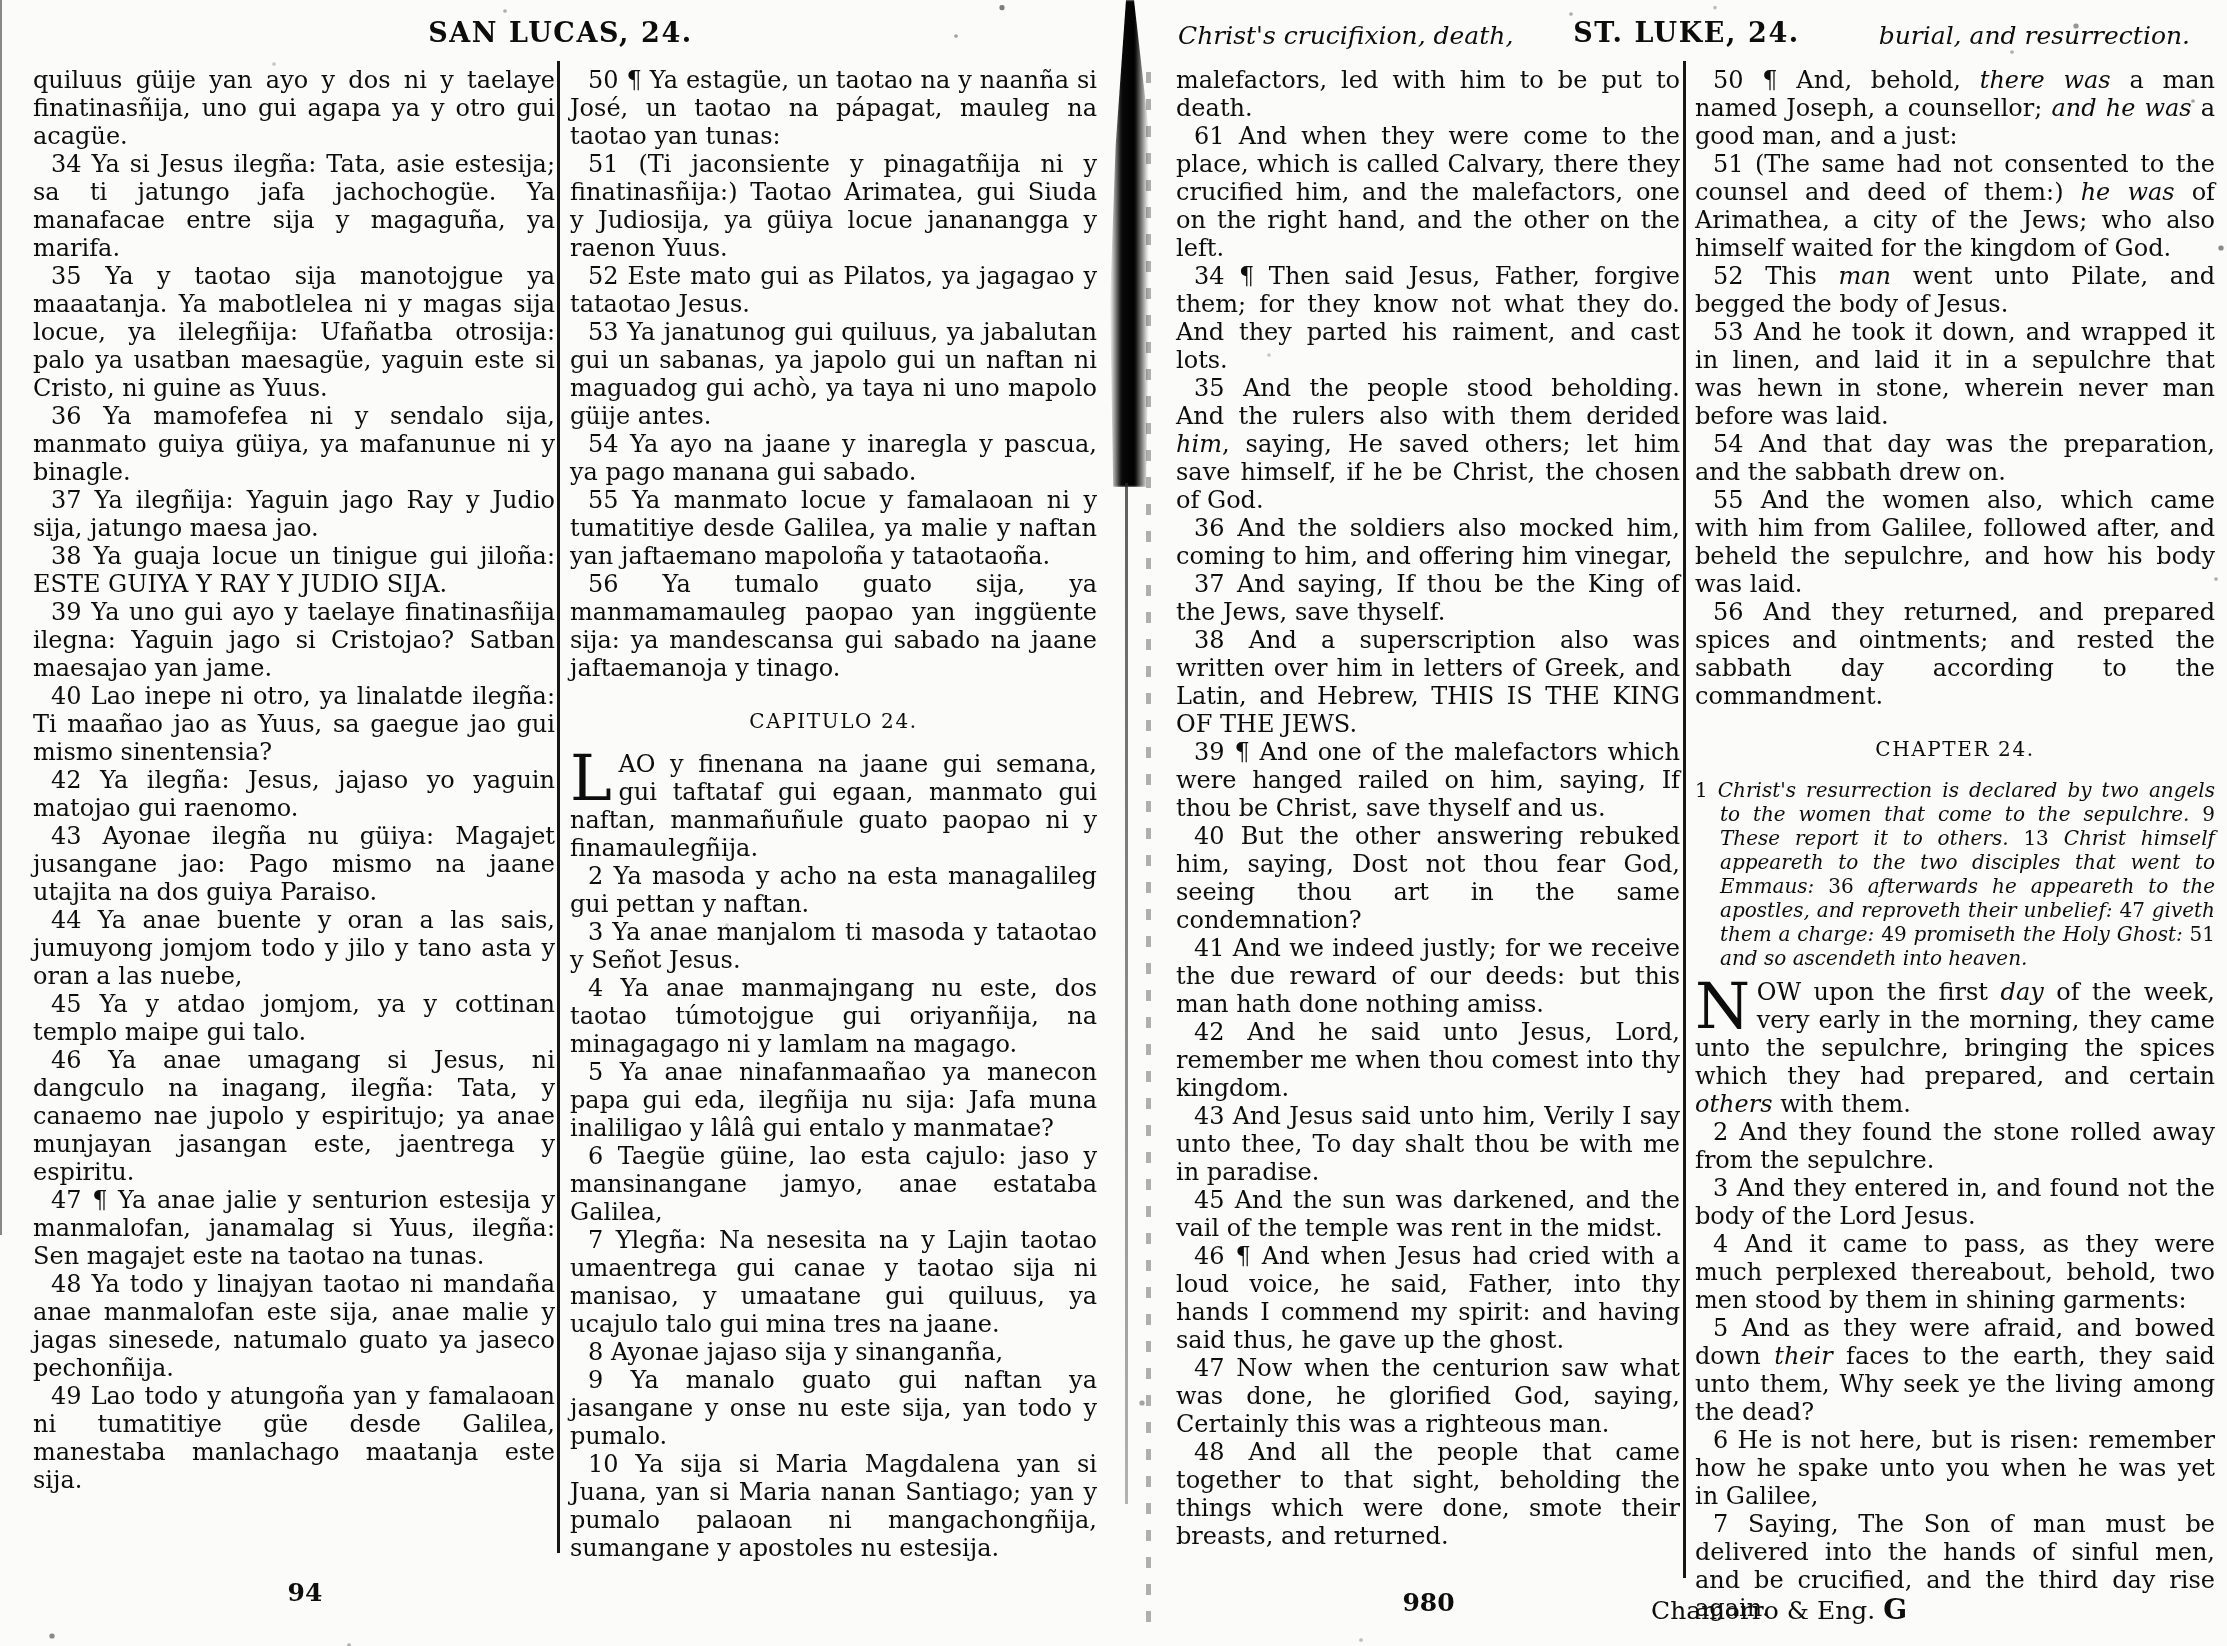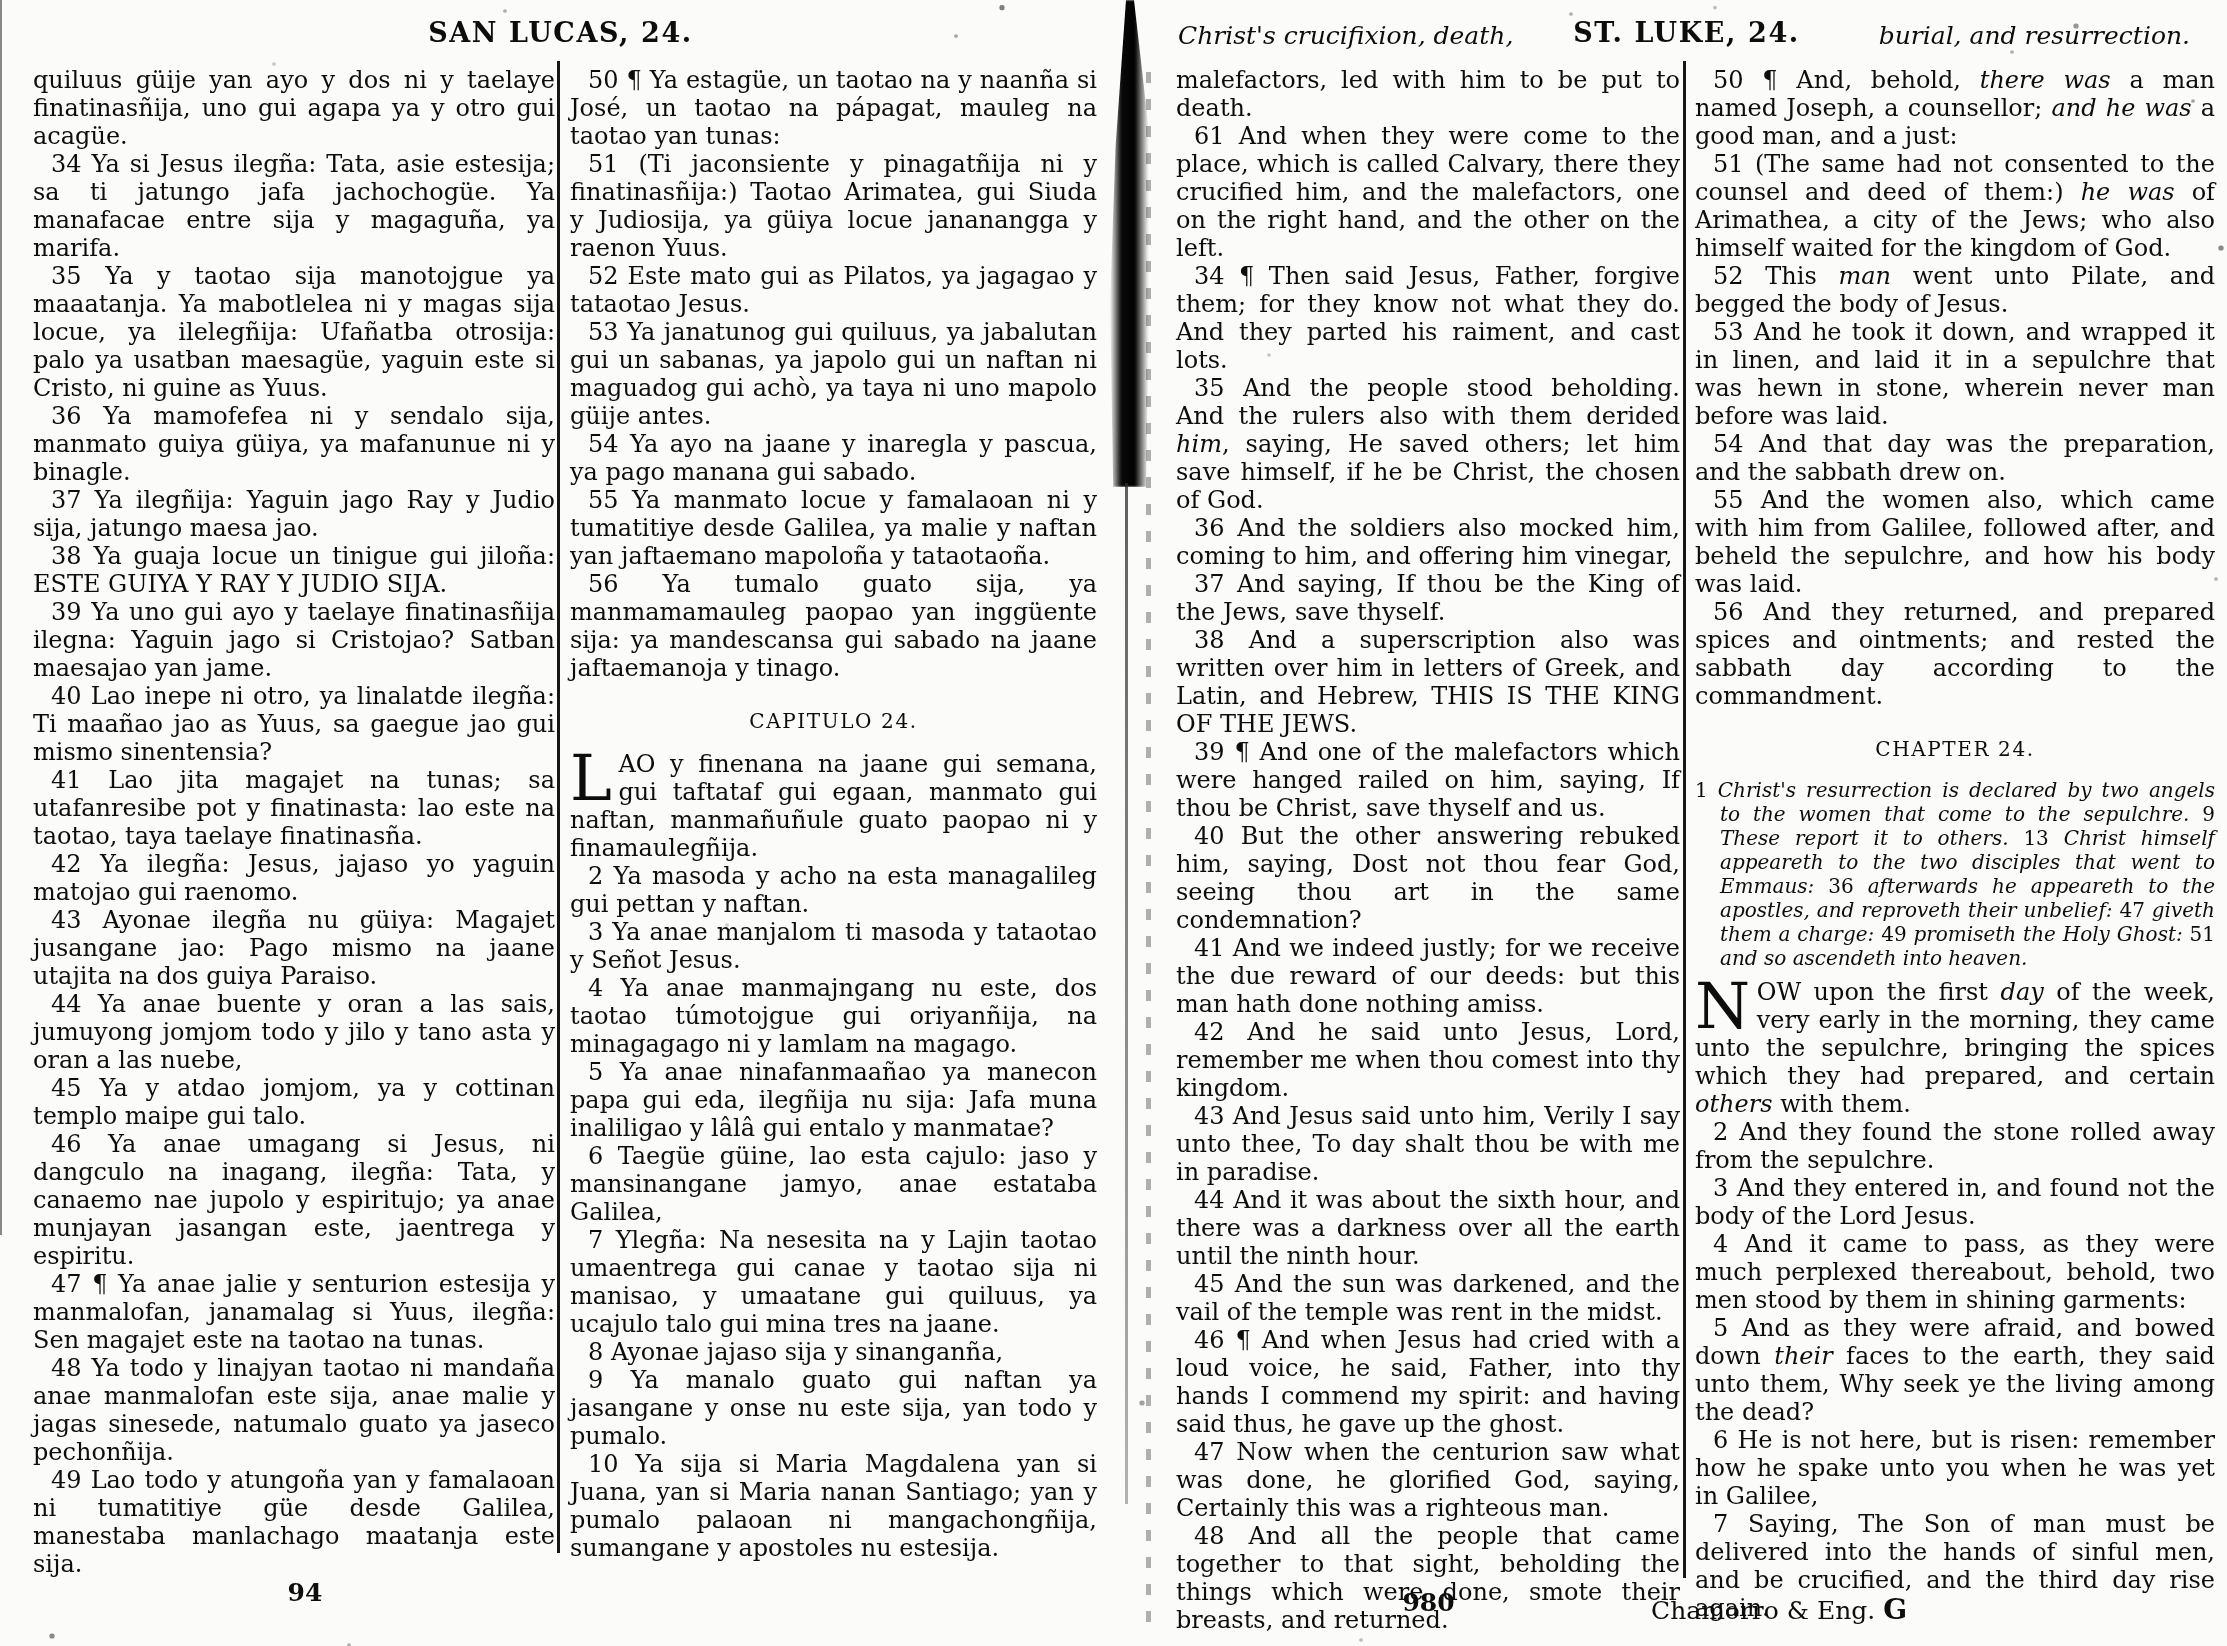--- a/index.html
+++ b/index.html
@@ -79,21 +79,20 @@
 
 <div id="col1" class="col">
     <p class="verse cont"><span>quiluus güije yan ayo y dos ni y taelaye finatinasñija, uno gui agapa ya y otro gui acagüe.</span></p>
     <p class="verse"><span class="vnum">34 </span><span>Ya si Jesus ilegña: Tata, asie estesija; sa ti jatungo jafa jachochogüe. Ya manafacae entre sija y magaguña, ya marifa.</span></p>
     <p class="verse"><span class="vnum">35 </span><span>Ya y taotao sija manotojgue ya maaatanja. Ya mabotlelea ni y magas sija locue, ya ilelegñija: Ufañatba otrosija: palo ya usatban maesagüe, yaguin este si Cristo, ni guine as Yuus.</span></p>
     <p class="verse"><span class="vnum">36 </span><span>Ya mamofefea ni y sendalo sija, manmato guiya güiya, ya mafanunue ni y binagle.</span></p>
     <p class="verse"><span class="vnum">37 </span><span>Ya ilegñija: Yaguin jago Ray y Judio sija, jatungo maesa jao.</span></p>
     <p class="verse"><span class="vnum">38 </span><span>Ya guaja locue un tinigue gui jiloña: ESTE GUIYA Y RAY Y JUDIO SIJA.</span></p>
     <p class="verse"><span class="vnum">39 </span><span>Ya uno gui ayo y taelaye finatinasñija ilegna: Yaguin jago si Cristojao? Satban maesajao yan jame.</span></p>
     <p class="verse"><span class="vnum">40 </span><span>Lao inepe ni otro, ya linalatde ilegña: Ti maañao jao as Yuus, sa gaegue jao gui mismo sinentensia?</span></p>
-    <p class="verse"><span class="vnum">41 </span><span>Lao jita magajet na tunas; sa utafanresibe pot y finatinasta: lao este na taotao, taya taelaye finatinasña.</span></p>
     <p class="verse"><span class="vnum">42 </span><span>Ya ilegña: Jesus, jajaso yo yaguin matojao gui raenomo.</span></p>
     <p class="verse"><span class="vnum">43 </span><span>Ayonae ilegña nu güiya: Magajet jusangane jao: Pago mismo na jaane utajita na dos guiya Paraiso.</span></p>
     <p class="verse"><span class="vnum">44 </span><span>Ya anae buente y oran a las sais, jumuyong jomjom todo y jilo y tano asta y oran a las nuebe,</span></p>
     <p class="verse"><span class="vnum">45 </span><span>Ya y atdao jomjom, ya y cottinan templo maipe gui talo.</span></p>
     <p class="verse"><span class="vnum">46 </span><span>Ya anae umagang si Jesus, ni dangculo na inagang, ilegña: Tata, y canaemo nae jupolo y espiritujo; ya anae munjayan jasangan este, jaentrega y espiritu.</span></p>
     <p class="verse"><span class="vnum">47 </span><span>¶ Ya anae jalie y senturion estesija y manmalofan, janamalag si Yuus, ilegña: Sen magajet este na taotao na tunas.</span></p>
     <p class="verse"><span class="vnum">48 </span><span>Ya todo y linajyan taotao ni mandaña anae manmalofan este sija, anae malie y jagas sinesede, natumalo guato ya jaseco pechonñija.</span></p>
     <p class="verse"><span class="vnum">49 </span><span>Lao todo y atungoña yan y famalaoan ni tumatitiye güe desde Galilea, manestaba manlachago maatanja este sija.</span></p>
   </div>
 <div id="col2" class="col">
@@ -122,21 +121,20 @@
     <p class="verse"><span class="vnum">34 </span><span>¶ Then said Jesus, Father, forgive them; for they know not what they do. And they parted his raiment, and cast lots.</span></p>
     <p class="verse"><span class="vnum">35 </span><span>And the people stood beholding. And the rulers also with them derided <i>him</i>, saying, He saved others; let him save himself, if he be Christ, the chosen of God.</span></p>
     <p class="verse"><span class="vnum">36 </span><span>And the soldiers also mocked him, coming to him, and offering him vinegar,</span></p>
     <p class="verse"><span class="vnum">37 </span><span>And saying, If thou be the King of the Jews, save thyself.</span></p>
     <p class="verse"><span class="vnum">38 </span><span>And a superscription also was written over him in letters of Greek, and Latin, and Hebrew, THIS IS THE KING OF THE JEWS.</span></p>
     <p class="verse"><span class="vnum">39 </span><span>¶ And one of the malefactors which were hanged railed on him, saying, If thou be Christ, save thyself and us.</span></p>
     <p class="verse"><span class="vnum">40 </span><span>But the other answering rebuked him, saying, Dost not thou fear God, seeing thou art in the same condemnation?</span></p>
     <p class="verse"><span class="vnum">41 </span><span>And we indeed justly; for we receive the due reward of our deeds: but this man hath done nothing amiss.</span></p>
     <p class="verse"><span class="vnum">42 </span><span>And he said unto Jesus, Lord, remember me when thou comest into thy kingdom.</span></p>
     <p class="verse"><span class="vnum">43 </span><span>And Jesus said unto him, Verily I say unto thee, To day shalt thou be with me in paradise.</span></p>
-    <p class="verse"><span class="vnum">44 </span><span>And it was about the sixth hour, and there was a darkness over all the earth until the ninth hour.</span></p>
     <p class="verse"><span class="vnum">45 </span><span>And the sun was darkened, and the vail of the temple was rent in the midst.</span></p>
     <p class="verse"><span class="vnum">46 </span><span>¶ And when Jesus had cried with a loud voice, he said, Father, into thy hands I commend my spirit: and having said thus, he gave up the ghost.</span></p>
     <p class="verse"><span class="vnum">47 </span><span>Now when the centurion saw what was done, he glorified God, saying, Certainly this was a righteous man.</span></p>
     <p class="verse"><span class="vnum">48 </span><span>And all the people that came together to that sight, beholding the things which were done, smote their breasts, and returned.</span></p>
   </div>
 <div id="col4" class="col">
     <p class="verse"><span class="vnum">50 </span><span>¶ And, behold, <i>there was</i> a man named Joseph, a counsellor; <i>and he was</i> a good man, and a just:</span></p>
     <p class="verse"><span class="vnum">51 </span><span>(The same had not consented to the counsel and deed of them:) <i>he was</i> of Arimathea, a city of the Jews; who also himself waited for the kingdom of God.</span></p>
     <p class="verse"><span class="vnum">52 </span><span>This <i>man</i> went unto Pilate, and begged the body of Jesus.</span></p>
     <p class="verse"><span class="vnum">53 </span><span>And he took it down, and wrapped it in linen, and laid it in a sepulchre that was hewn in stone, wherein never man before was laid.</span></p>

